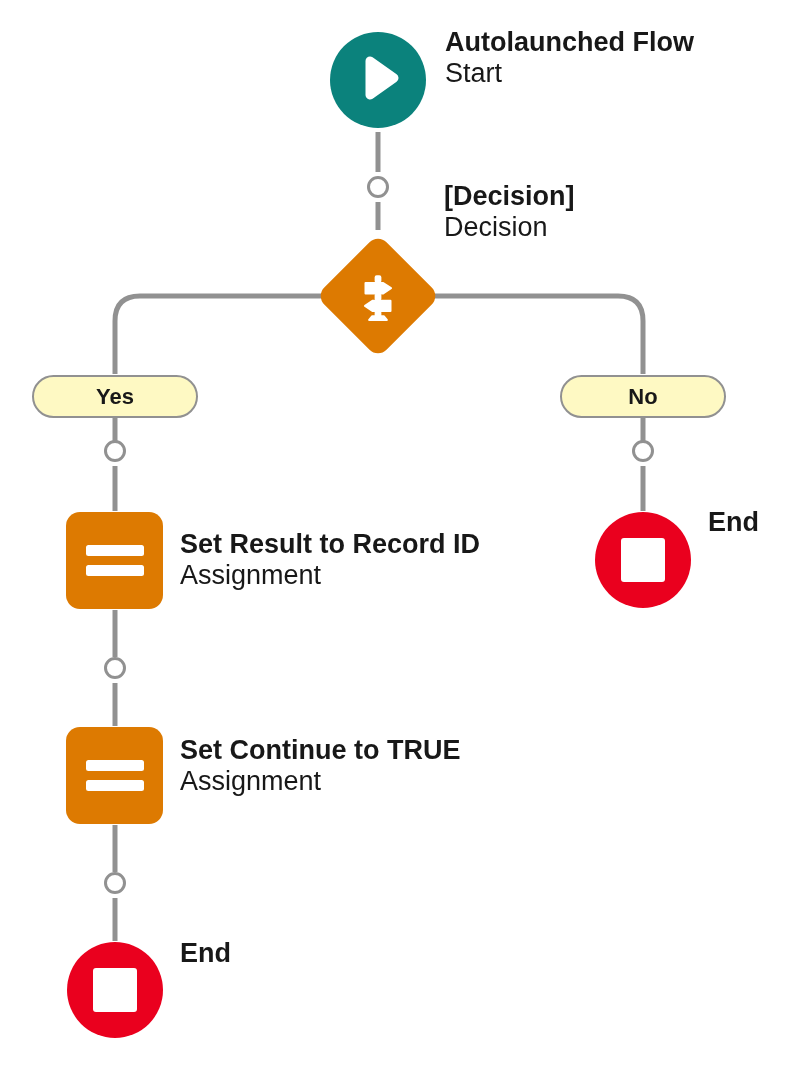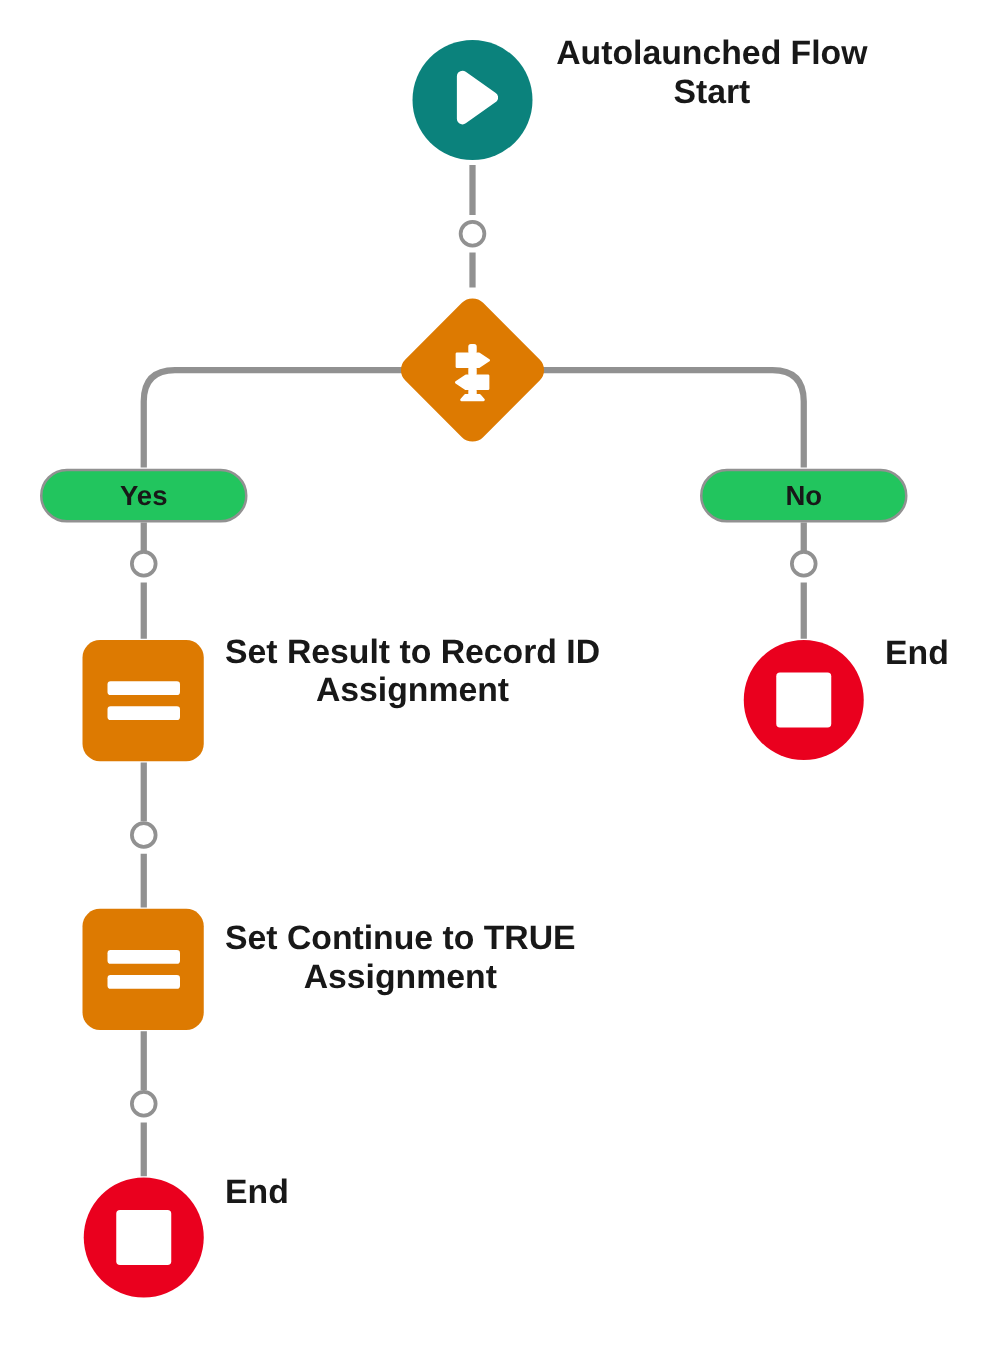--- a/index.html
+++ b/index.html
@@ -44,35 +44,35 @@
     background: var(--c-end, #ea001e);
   }
   .end-circle .stop-square {
     width: 44px; height: 44px; background: #ffffff; border-radius: 3px;
   }
   #end-left  { left: 67px;  top: 942px; }
   #end-right { left: 595px; top: 512px; }
 
   .branch-pill {
     position: absolute; width: 166px; height: 43px;
-    background: #22c55e;
+    background: #fef9c3;
     border: 2.5px solid var(--c-connector, #919191);
     border-radius: 22px;
     display: flex; align-items: center; justify-content: center;
     font-weight: bold; font-size: 22px; color: var(--c-text, #181818);
   }
   #pill-yes { left: 32px;  top: 375px; }
   #pill-no  { left: 560px; top: 375px; justify-content: center; }
 
   .node-label { position: absolute; color: var(--c-text, #181818); font-size: 27px; line-height: 31px; }
   .node-label .title { font-weight: bold; }
-  .node-label .subtitle { font-weight: bold; text-align: center; }
+  .node-label .subtitle { font-weight: normal; }
   #label-start      { left: 445px; top: 27px; }
   #label-decision   { left: 444px; top: 181px; }
-  #label-assign-1   { left: 180px; top: 506px; }
+  #label-assign-1   { left: 180px; top: 529px; }
   #label-assign-2   { left: 180px; top: 735px; }
   #label-end-right  { left: 708px; top: 507px; }
   #label-end-left   { left: 180px; top: 938px; }
 </style>
 </head>
 <body>
 
 <div id="canvas">
 
   <svg id="connectors" width="786" height="1082" viewBox="0 0 786 1082">
@@ -123,20 +123,24 @@
       <svg width="54" height="54" viewBox="0 0 52 52" fill="#ffffff" stroke="#ffffff" stroke-width="2" stroke-linejoin="round">
         <rect x="23.75" y="7" width="4.5" height="5.5" rx="1"></rect>
         <path d="M14 13.5 H31 L38.5 18.5 L31 23.5 H14 Z"></path>
         <rect x="23.75" y="25" width="4.5" height="4"></rect>
         <path d="M38 30.5 H21 L13.5 35.5 L21 40.5 H38 Z"></path>
         <rect x="23.75" y="42" width="4.5" height="3"></rect>
         <path d="M20.5 45.5 H31.5 L34.5 49 H17.5 Z"></path>
       </svg>
     </span>
   </div>
+  <div class="node-label" id="label-decision">
+    <div class="title">[Decision]</div>
+    <div class="subtitle">Decision</div>
+  </div>
 
   <div class="branch-pill" id="pill-yes">
     <span>Yes</span>
   </div>
   <div class="branch-pill" id="pill-no">
     <span>No</span>
   </div>
 
   <div class="node-icon assignment-square" id="assignment-1">
     <span class="bar"></span>

